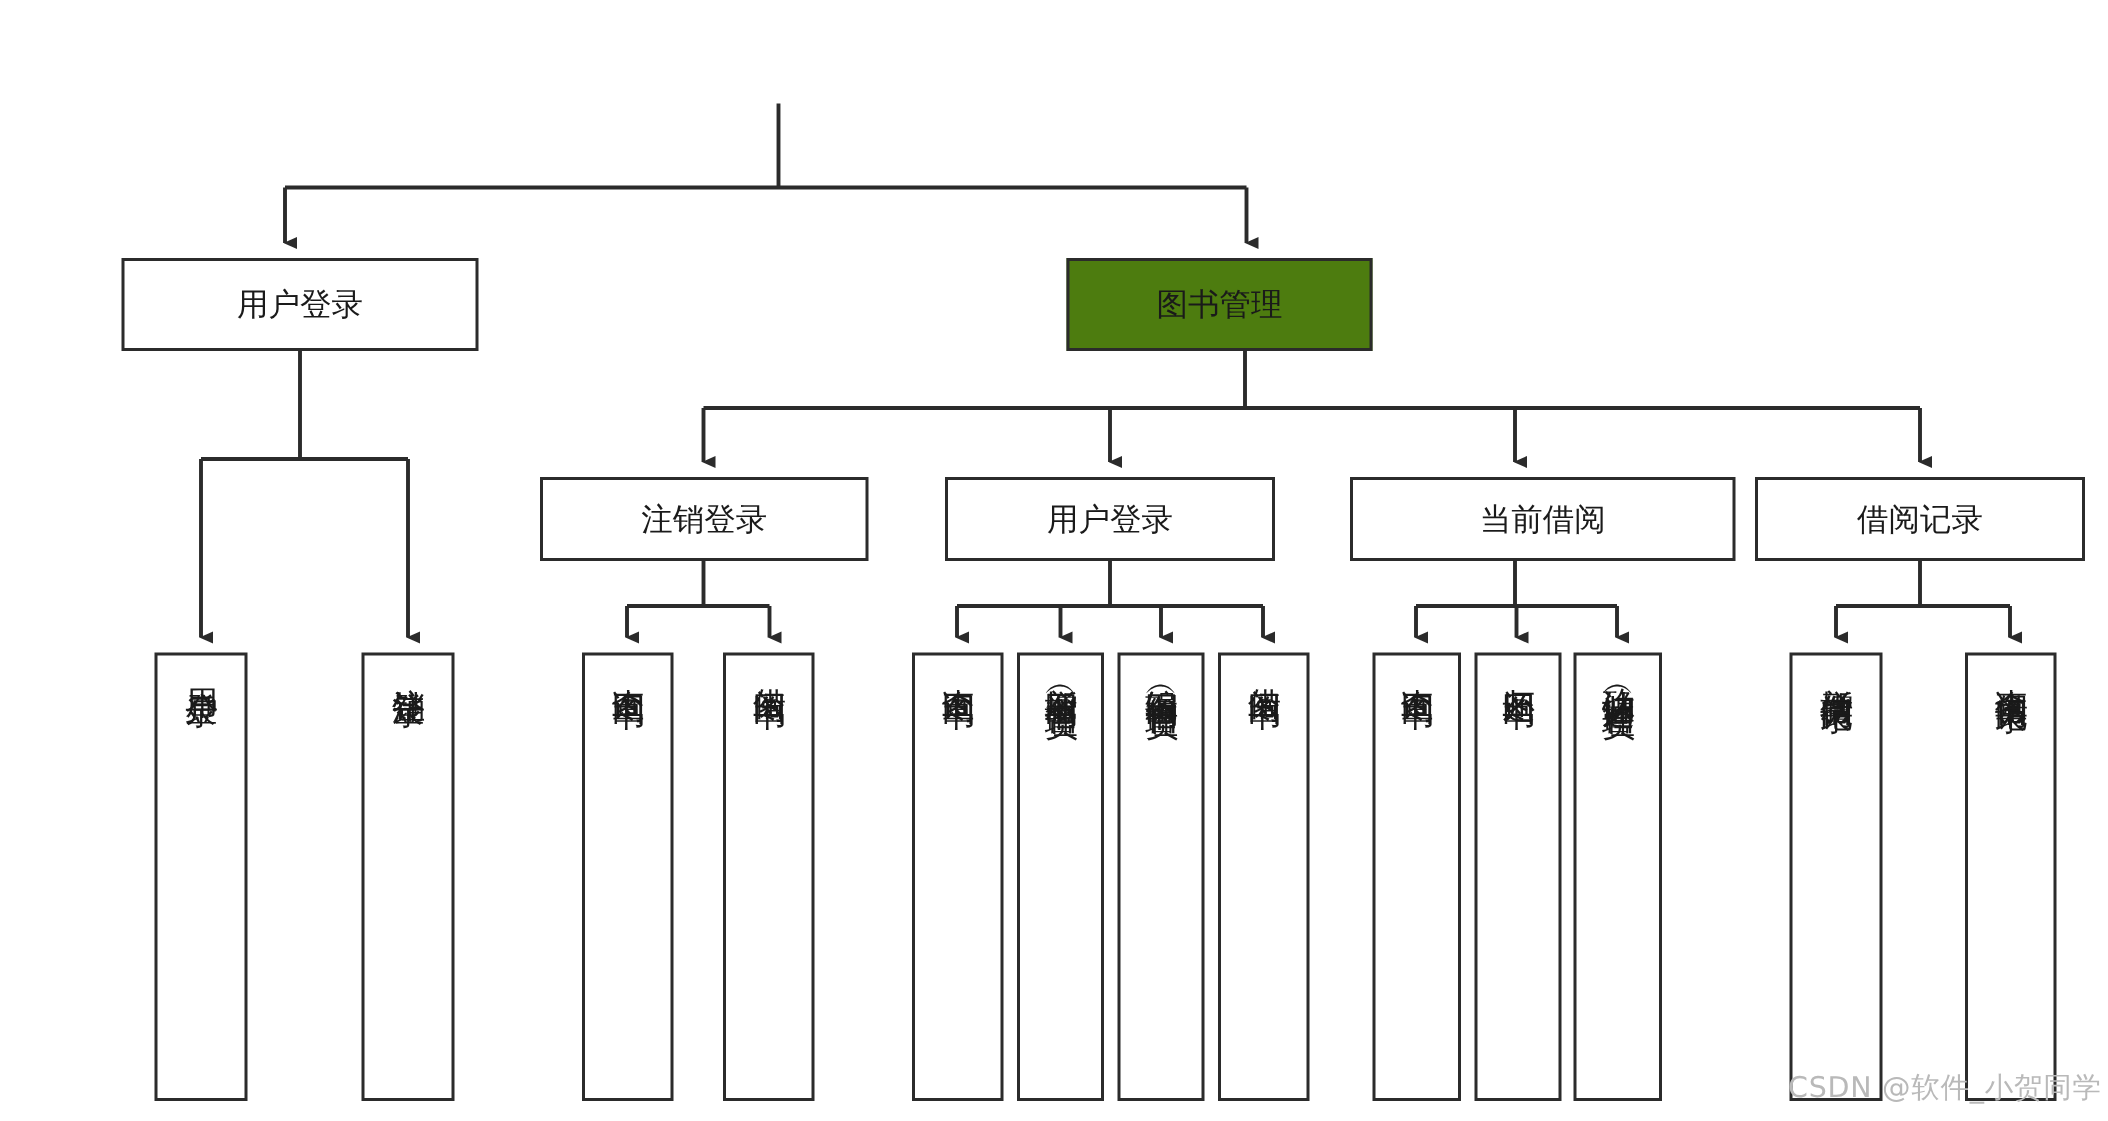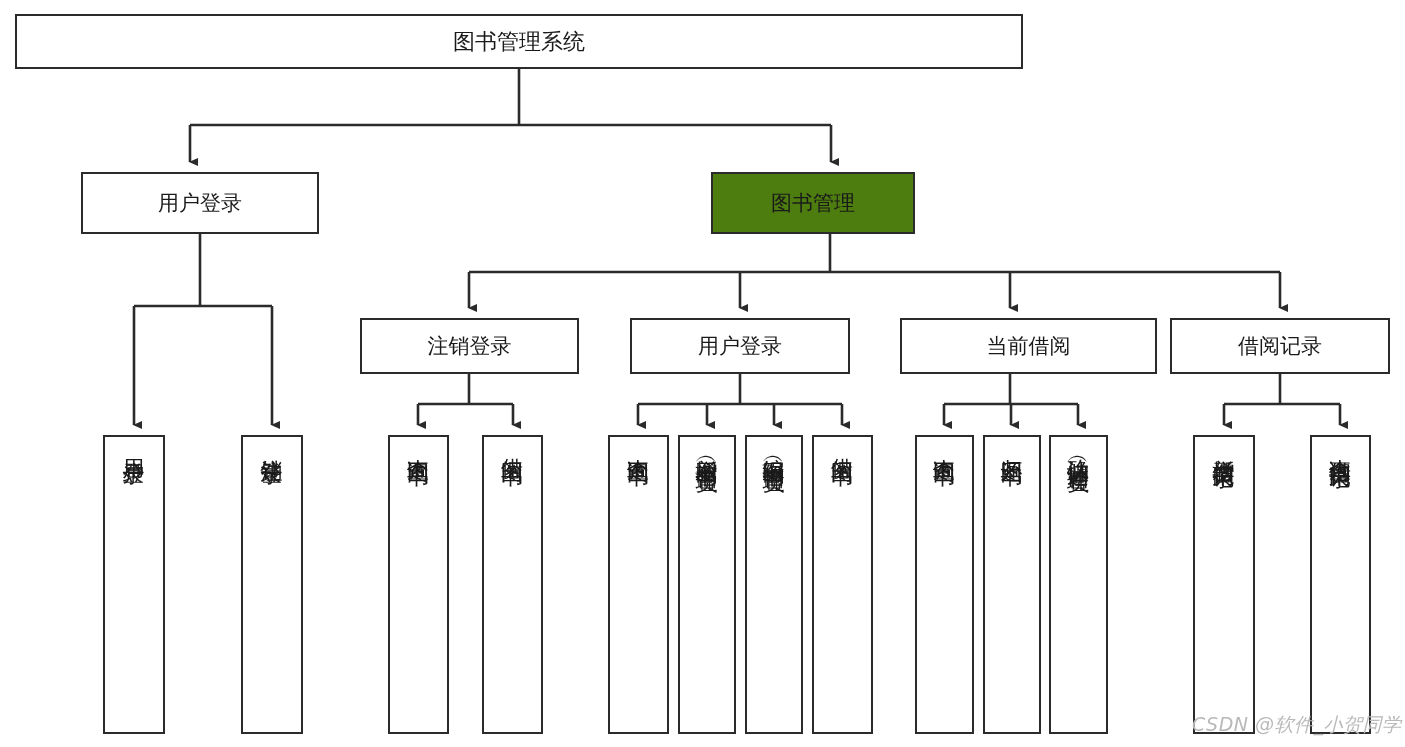--- a/index.html
+++ b/index.html
@@ -119,23 +119,20 @@
       <path d="M1011,404 L1011,425" marker-end="url(#arrowhead)"></path>
       <path d="M1078,404 L1078,425" marker-end="url(#arrowhead)"></path>
 
       <path d="M1280,374 L1280,404"></path>
       <path d="M1224,404 L1340,404"></path>
       <path d="M1224,404 L1224,425" marker-end="url(#arrowhead)"></path>
       <path d="M1340,404 L1340,425" marker-end="url(#arrowhead)"></path>
     </g>
   </svg>
 
-  <div class="node root horizontal" style="left: 15px; top: 14px; width: 1008px; height: 55px; border-color: rgb(43, 43, 43); background: rgb(255, 255, 255);">
-    <span class="label" style="color: rgb(26, 26, 26);">图书管理系统</span>
-  </div>
 
   <div class="node horizontal" style="left: 81px; top: 172px; width: 238px; height: 62px; border-color: rgb(43, 43, 43); background: rgb(255, 255, 255);">
     <span class="label" style="color: rgb(26, 26, 26);">用户登录</span>
   </div>
   <div class="node horizontal" style="left: 711px; top: 172px; width: 204px; height: 62px; border-color: rgb(43, 43, 43); background: #4d7c0f;">
     <span class="label" style="color: rgb(26, 26, 26);">图书管理</span>
   </div>
 
   <div class="node horizontal" style="left: 360px; top: 318px; width: 219px; height: 56px; border-color: rgb(43, 43, 43); background: rgb(255, 255, 255);">
     <span class="label" style="color: rgb(26, 26, 26);">注销登录</span>
@@ -183,15 +180,15 @@
   <div class="node vertical" style="left: 1049px; top: 435px; width: 59px; height: 299px; border-color: rgb(43, 43, 43); background: rgb(255, 255, 255);">
     <span class="label" style="color: rgb(26, 26, 26);">确认归还（管理员）</span>
   </div>
   <div class="node vertical" style="left: 1193px; top: 435px; width: 62px; height: 299px; border-color: rgb(43, 43, 43); background: rgb(255, 255, 255);">
     <span class="label" style="color: rgb(26, 26, 26);">新增借阅记录</span>
   </div>
   <div class="node vertical" style="left: 1310px; top: 435px; width: 61px; height: 299px; border-color: rgb(43, 43, 43); background: rgb(255, 255, 255);">
     <span class="label" style="color: rgb(26, 26, 26);">查询借阅记录</span>
   </div>
 
-  <div class="watermark" style="left: 1192px; top: 712px; color: rgb(185, 185, 185); font-style: italic;">CSDN @软件_小贺同学</div>
+  <div class="watermark" style="left: 1192px; top: 712px; color: rgb(185, 185, 185);">CSDN @软件_小贺同学</div>
 
 </div>
 
 </body></html>

